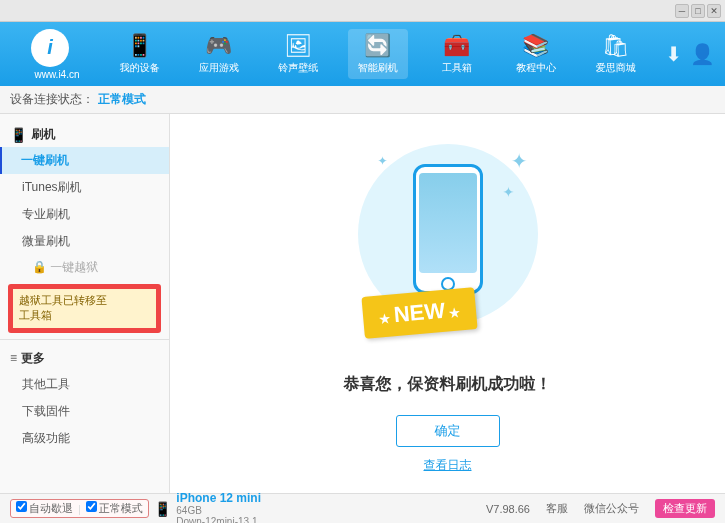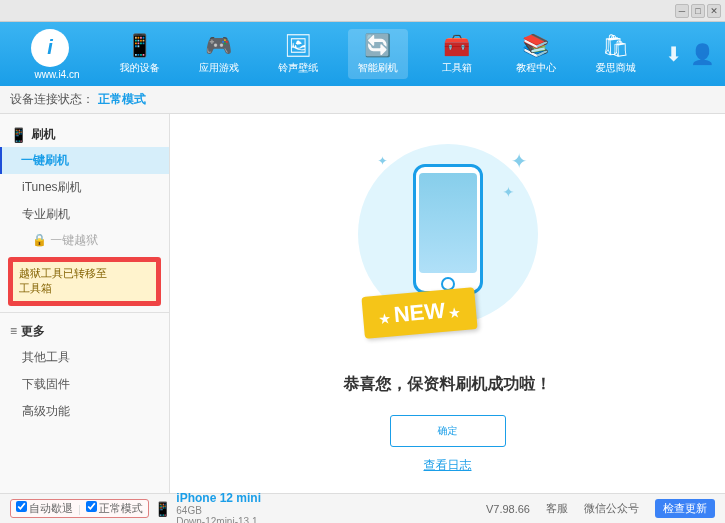--- a/index.html
+++ b/index.html
@@ -224,27 +224,27 @@
     }
     .sparkles {
       position: absolute;
       top: 15px; right: 20px;
       font-size: 20px; color: #87CEEB;
     }
     .success-text {
       font-size: 16px; color: #333; margin-bottom: 20px; font-weight: bold;
     }
     .confirm-btn {
-      width: 116px; height: 32px;
+      width: 104px; height: 32px;
       border: 1px solid #1a9ee8;
       background: white;
       color: #1a9ee8;
       border-radius: 3px;
       cursor: pointer;
-      font-size: 10px;
+      font-size: 13px;
       margin-bottom: 10px;
     }
     .learn-more {
       color: #1a9ee8; font-size: 12px; cursor: pointer;
       text-decoration: underline;
     }
 
     
     .bottom-bar {
       height: 30px;
@@ -257,21 +257,21 @@
       font-size: 11px; color: #666;
     }
     .bottom-left { display: flex; align-items: center; gap: 6px; }
     .bottom-device { display: flex; align-items: center; gap: 4px; }
     .device-name { font-weight: bold; color: #1a9ee8; font-size: 12px; }
     .device-info { color: #888; font-size: 10px; }
     .checkbox-item { display: flex; gap: 2px; }
     .bottom-right { display: flex; gap: 16px; align-items: center; }
     .bottom-link { color: #666; cursor: pointer; }
     .update-btn {
-      background: #3b82f6; color: white; padding: 2px 8px;
+      background: #ec4899; color: white; padding: 2px 8px;
       border-radius: 3px; cursor: pointer; font-size: 11px;
     }
   </style>
 </head>
 <body>
 
 <div class="title-bar">
   <div class="title-bar-controls">
     <div class="title-btn">─</div>
     <div class="title-btn">□</div>
@@ -335,20 +335,23 @@
       <span>刷机</span>
     </div>
     <div class="sidebar-item active">
       <span>一键刷机</span>
     </div>
     <div class="sidebar-item">
       <span>iTunes刷机</span>
     </div>
     <div class="sidebar-item">
       <span>专业刷机</span>
+    </div>
+    <div class="sidebar-item">
+      <span>微量刷机</span>
     </div>
 
     <div class="sidebar-disabled">
       <span>🔒 </span>
       <span>一键越狱</span>
     </div>
     <div class="sidebar-notice">
       <span style="white-space: pre-line;">越狱工具已转移至
 工具箱</span>
     </div>

